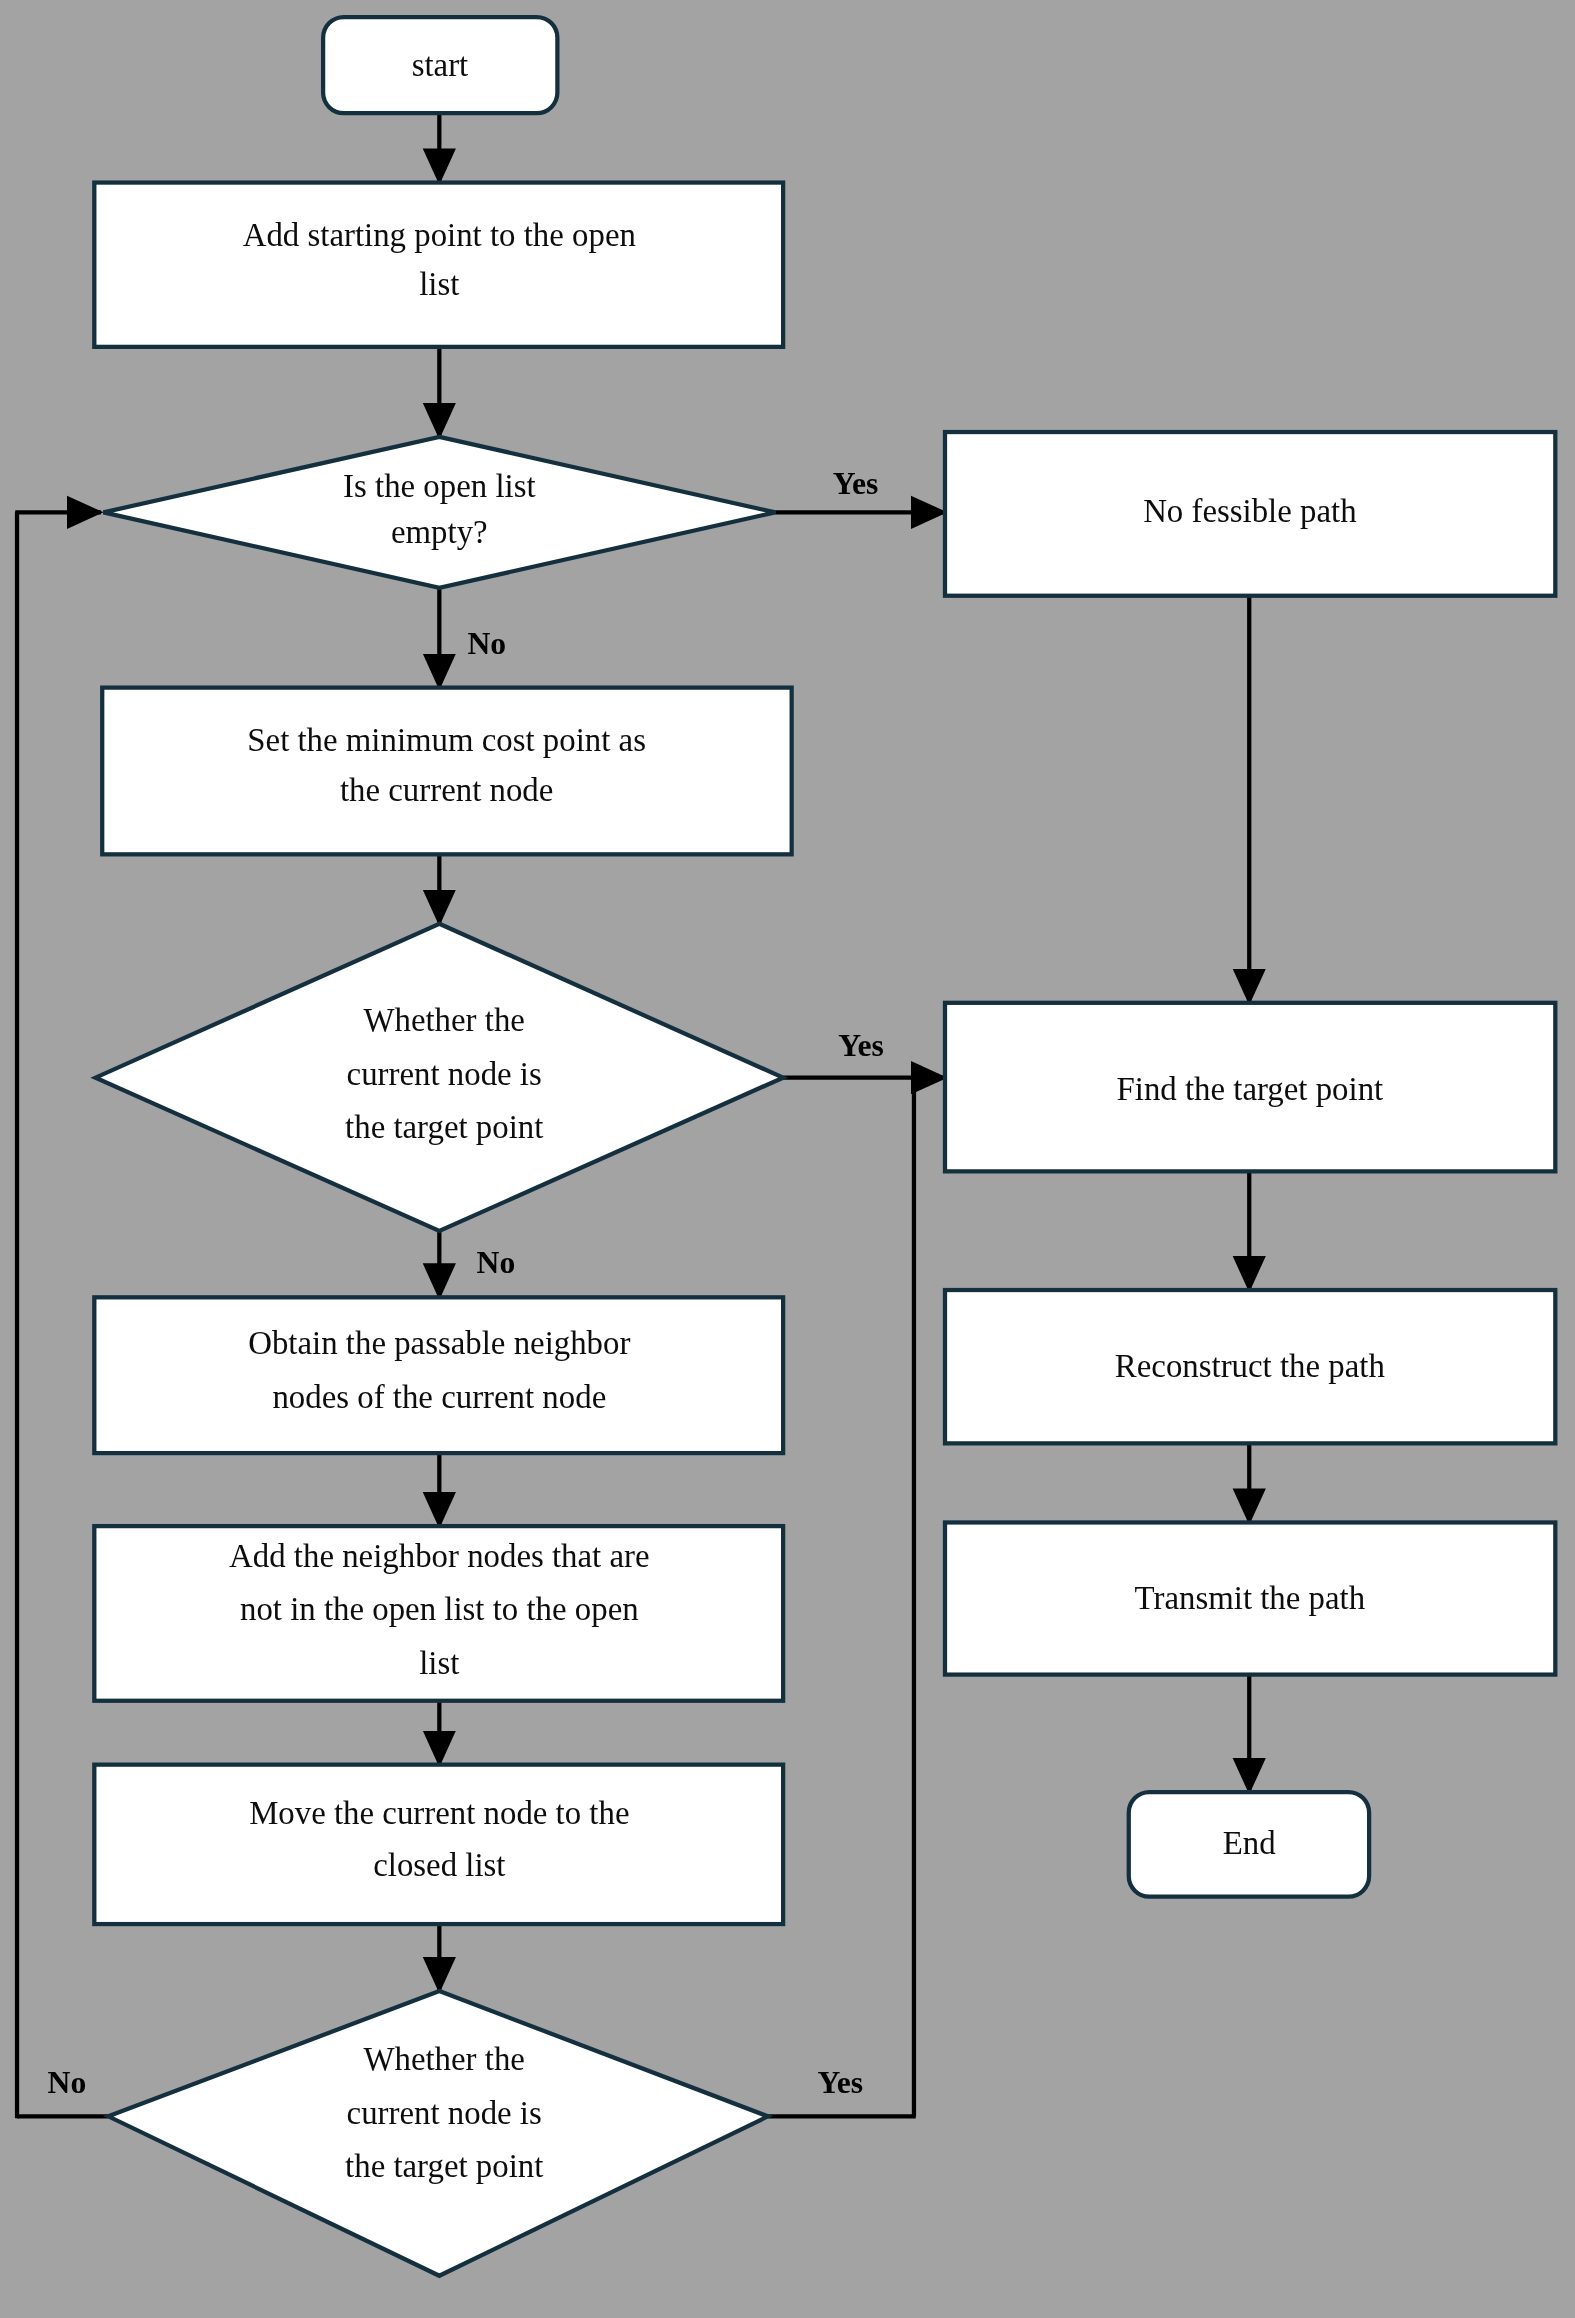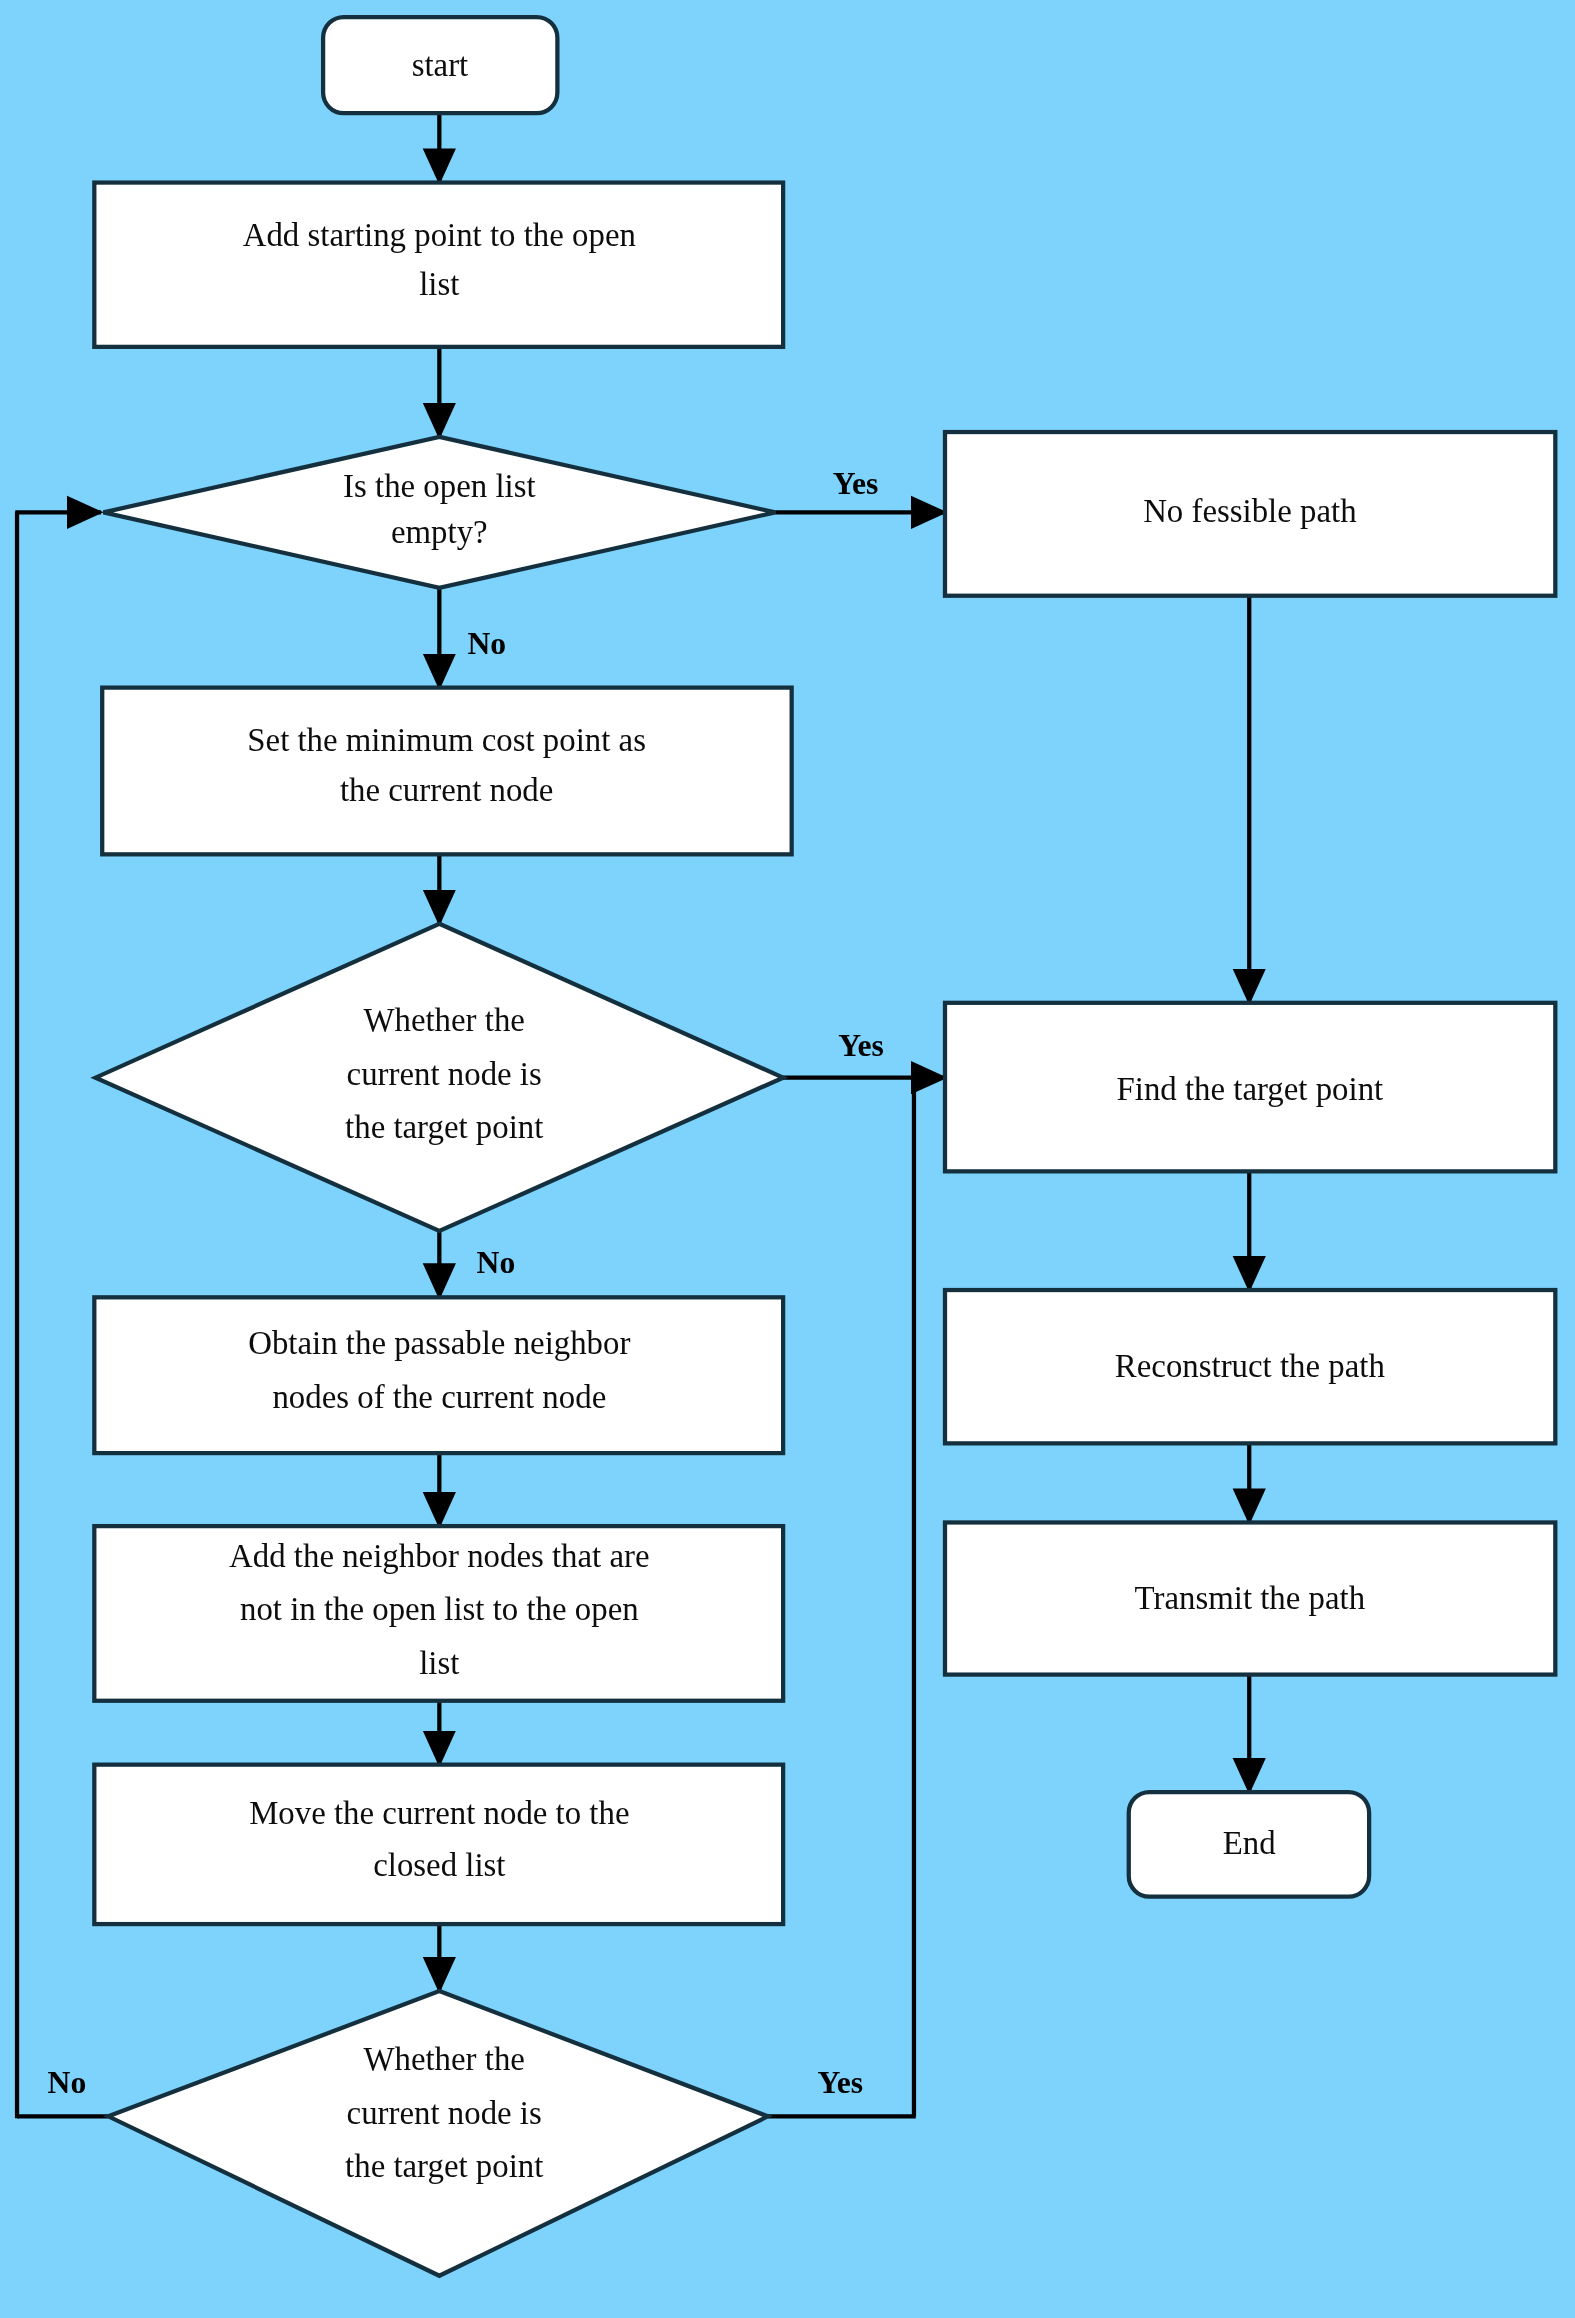--- a/index.html
+++ b/index.html
@@ -4,21 +4,21 @@
 <style>
   html, body {
     margin: 0;
     padding: 0;
     background: #ffffff;
   }
   #canvas-wrap {
     position: relative;
     width: 1576px;
     height: 2319px;
-    background: #7dd3fc;
+    background: #a3a3a3;
     overflow: hidden;
   }
   svg#flowchart {
     position: absolute;
     top: 0;
     left: 0;
     width: 1576px;
     height: 2319px;
     display: block;
   }

